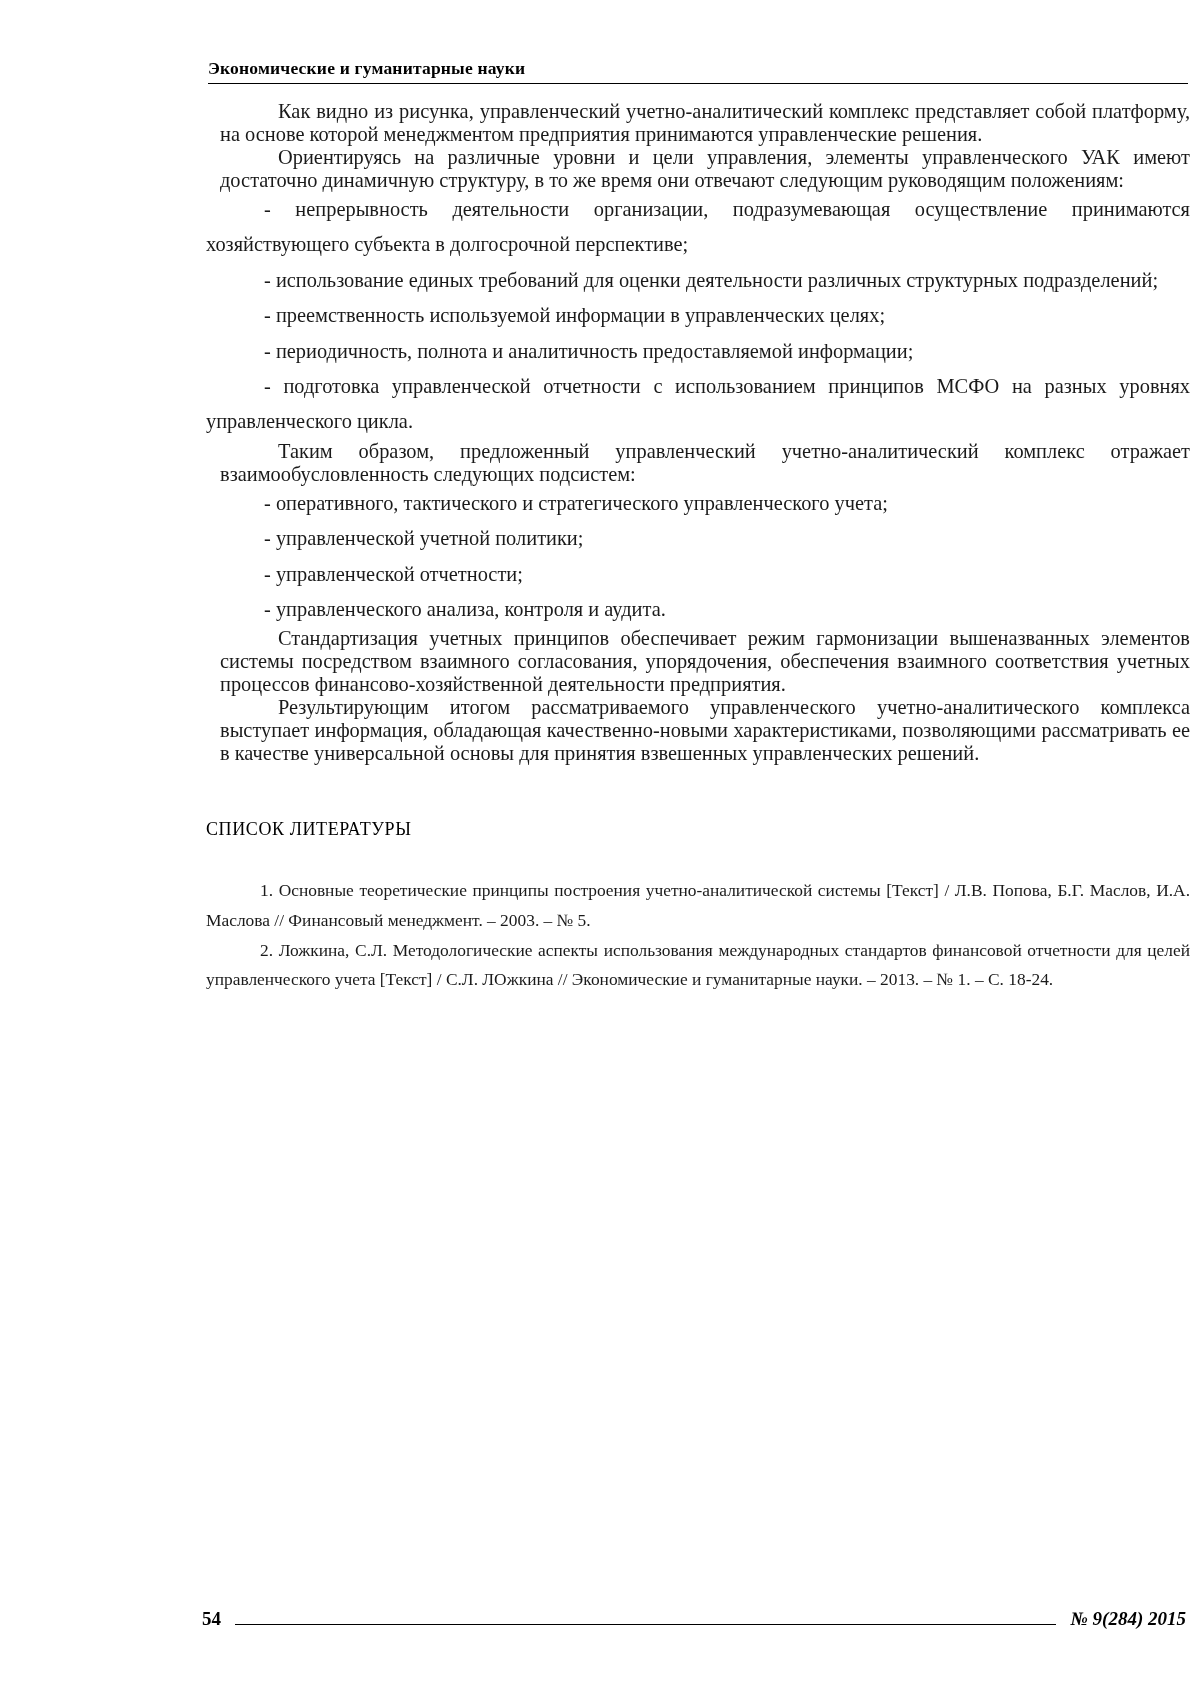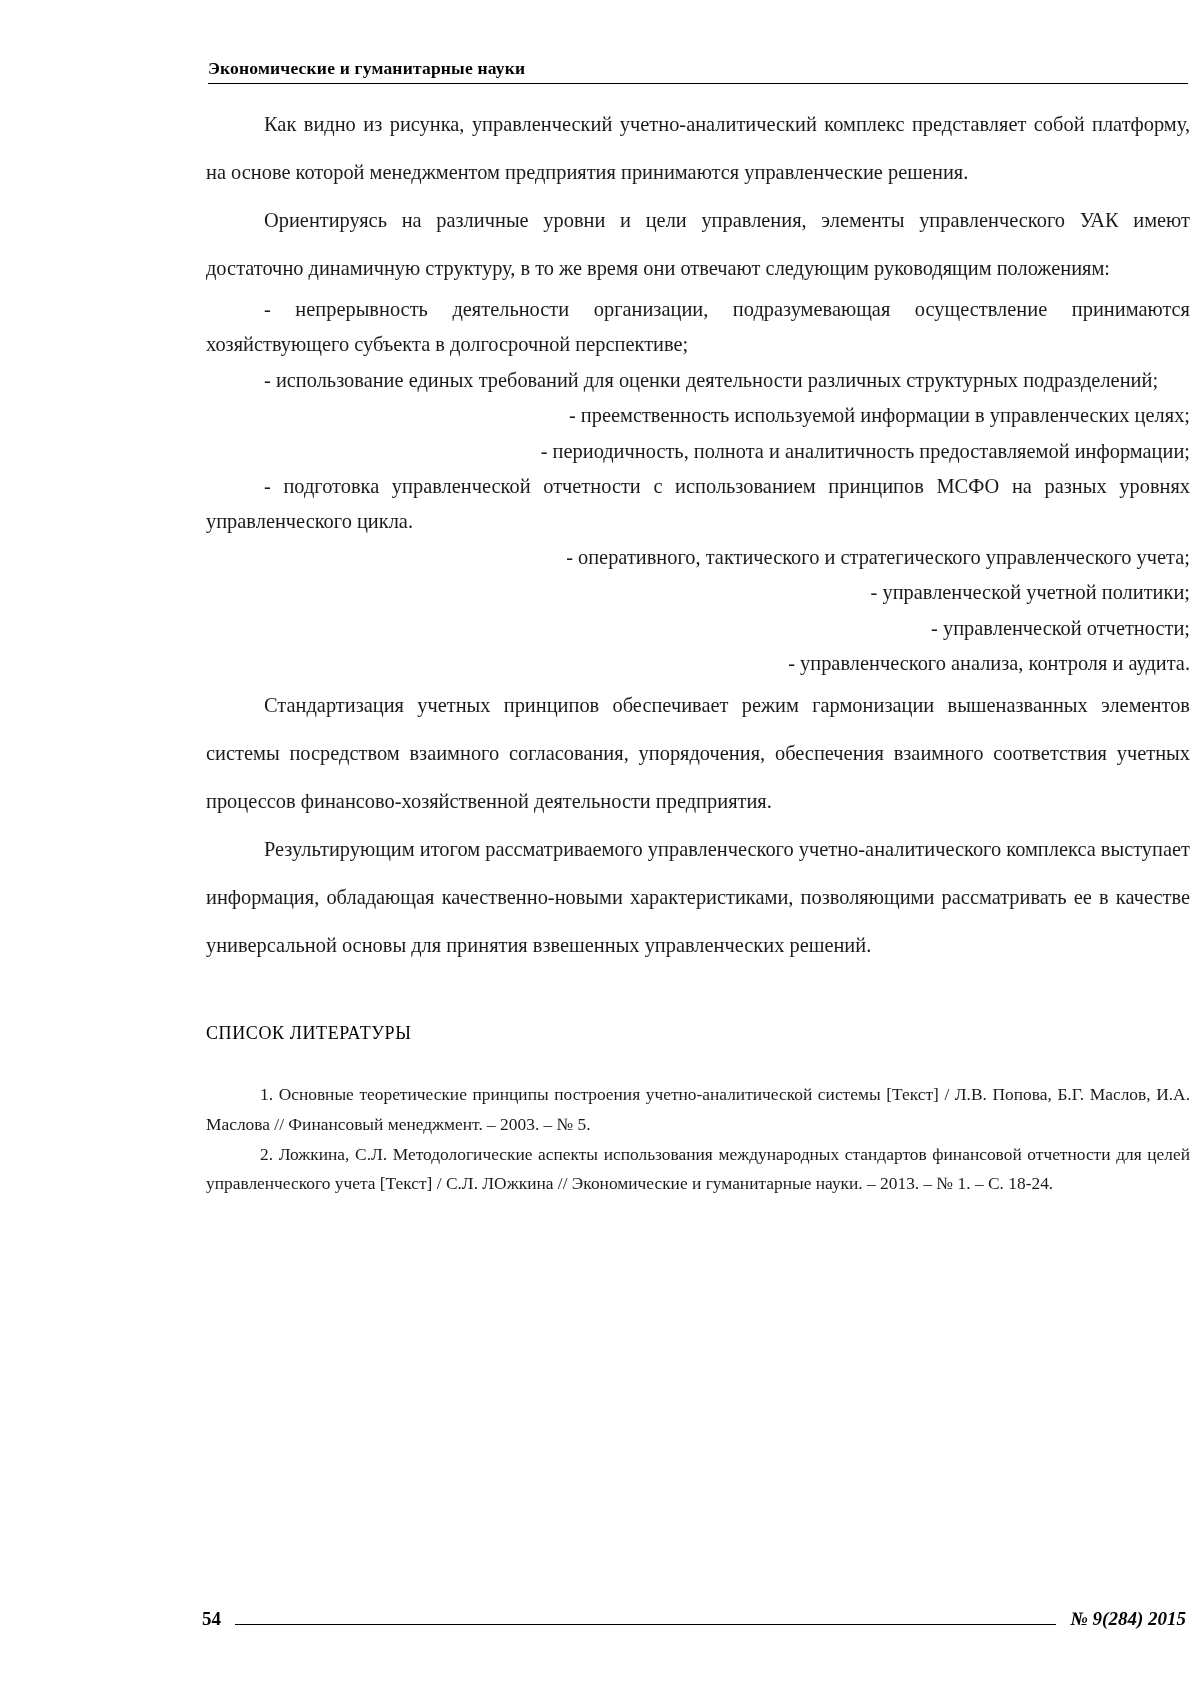--- a/index.html
+++ b/index.html
@@ -40,40 +40,40 @@
   }
 
   
   .content {
     position: absolute;
     top: 100px;
     left: 108px;
     width: 984px;
   }
   p.para {
-    margin: 0 0 0 0;
+    margin: 0 0 0 14px;
     font-size: 20.4px;
-    line-height: 48px;
+    line-height: 23px;
     text-align: justify;
     text-indent: 58px;
     font-family: "Liberation Serif", serif;
     color: #1a1a1a;
     hyphens: none;
   }
   p.bullet {
     margin: 0;
     font-size: 20.4px;
     line-height: 35.4px;
     text-align: justify;
     text-indent: 58px;
     font-family: "Liberation Serif", serif;
     color: #1a1a1a;
   }
   p.bullet.short {
-    text-align: right;
+    text-align: left;
   }
 
   
   .refs-heading {
     text-align: left;
     font-weight: normal;
     font-size: 18px;
     letter-spacing: 0.6px;
     font-family: "Liberation Serif", serif;
     color: #000;
@@ -136,20 +136,21 @@
 
     <p class="para">Как видно из рисунка, управленческий учетно-аналитический комплекс представляет собой платформу, на основе которой менеджментом предприятия принимаются управленческие решения.</p>
     <p class="para">Ориентируясь на различные уровни и цели управления, элементы управленческого УАК имеют достаточно динамичную структуру, в то же время они отвечают следующим руководящим положениям:</p>
 
     <p class="bullet">- непрерывность деятельности организации, подразумевающая осуществление принимаются хозяйствующего субъекта в долгосрочной перспективе;</p>
     <p class="bullet">- использование единых требований для оценки деятельности различных структурных подразделений;</p>
     <p class="bullet short">- преемственность используемой информации в управленческих целях;</p>
     <p class="bullet short">- периодичность, полнота и аналитичность предоставляемой информации;</p>
     <p class="bullet">- подготовка управленческой отчетности с использованием принципов МСФО на разных уровнях управленческого цикла.</p>
 
+    <p class="para">Таким образом, предложенный управленческий учетно-аналитический комплекс отражает взаимообусловленность следующих подсистем:</p>
 
     <p class="bullet short">- оперативного, тактического и стратегического управленческого учета;</p>
     <p class="bullet short">- управленческой учетной политики;</p>
     <p class="bullet short">- управленческой отчетности;</p>
     <p class="bullet short">- управленческого анализа, контроля и аудита.</p>
 
     <p class="para">Стандартизация учетных принципов обеспечивает режим гармонизации вышеназванных элементов системы посредством взаимного согласования, упорядочения, обеспечения взаимного соответствия учетных процессов финансово-хозяйственной деятельности предприятия.</p>
     <p class="para">Результирующим итогом рассматриваемого управленческого учетно-аналитического комплекса выступает информация, обладающая качественно-новыми характеристиками, позволяющими рассматривать ее в качестве универсальной основы для принятия взвешенных управленческих решений.</p>
 
     <div class="refs-heading">СПИСОК ЛИТЕРАТУРЫ</div>

